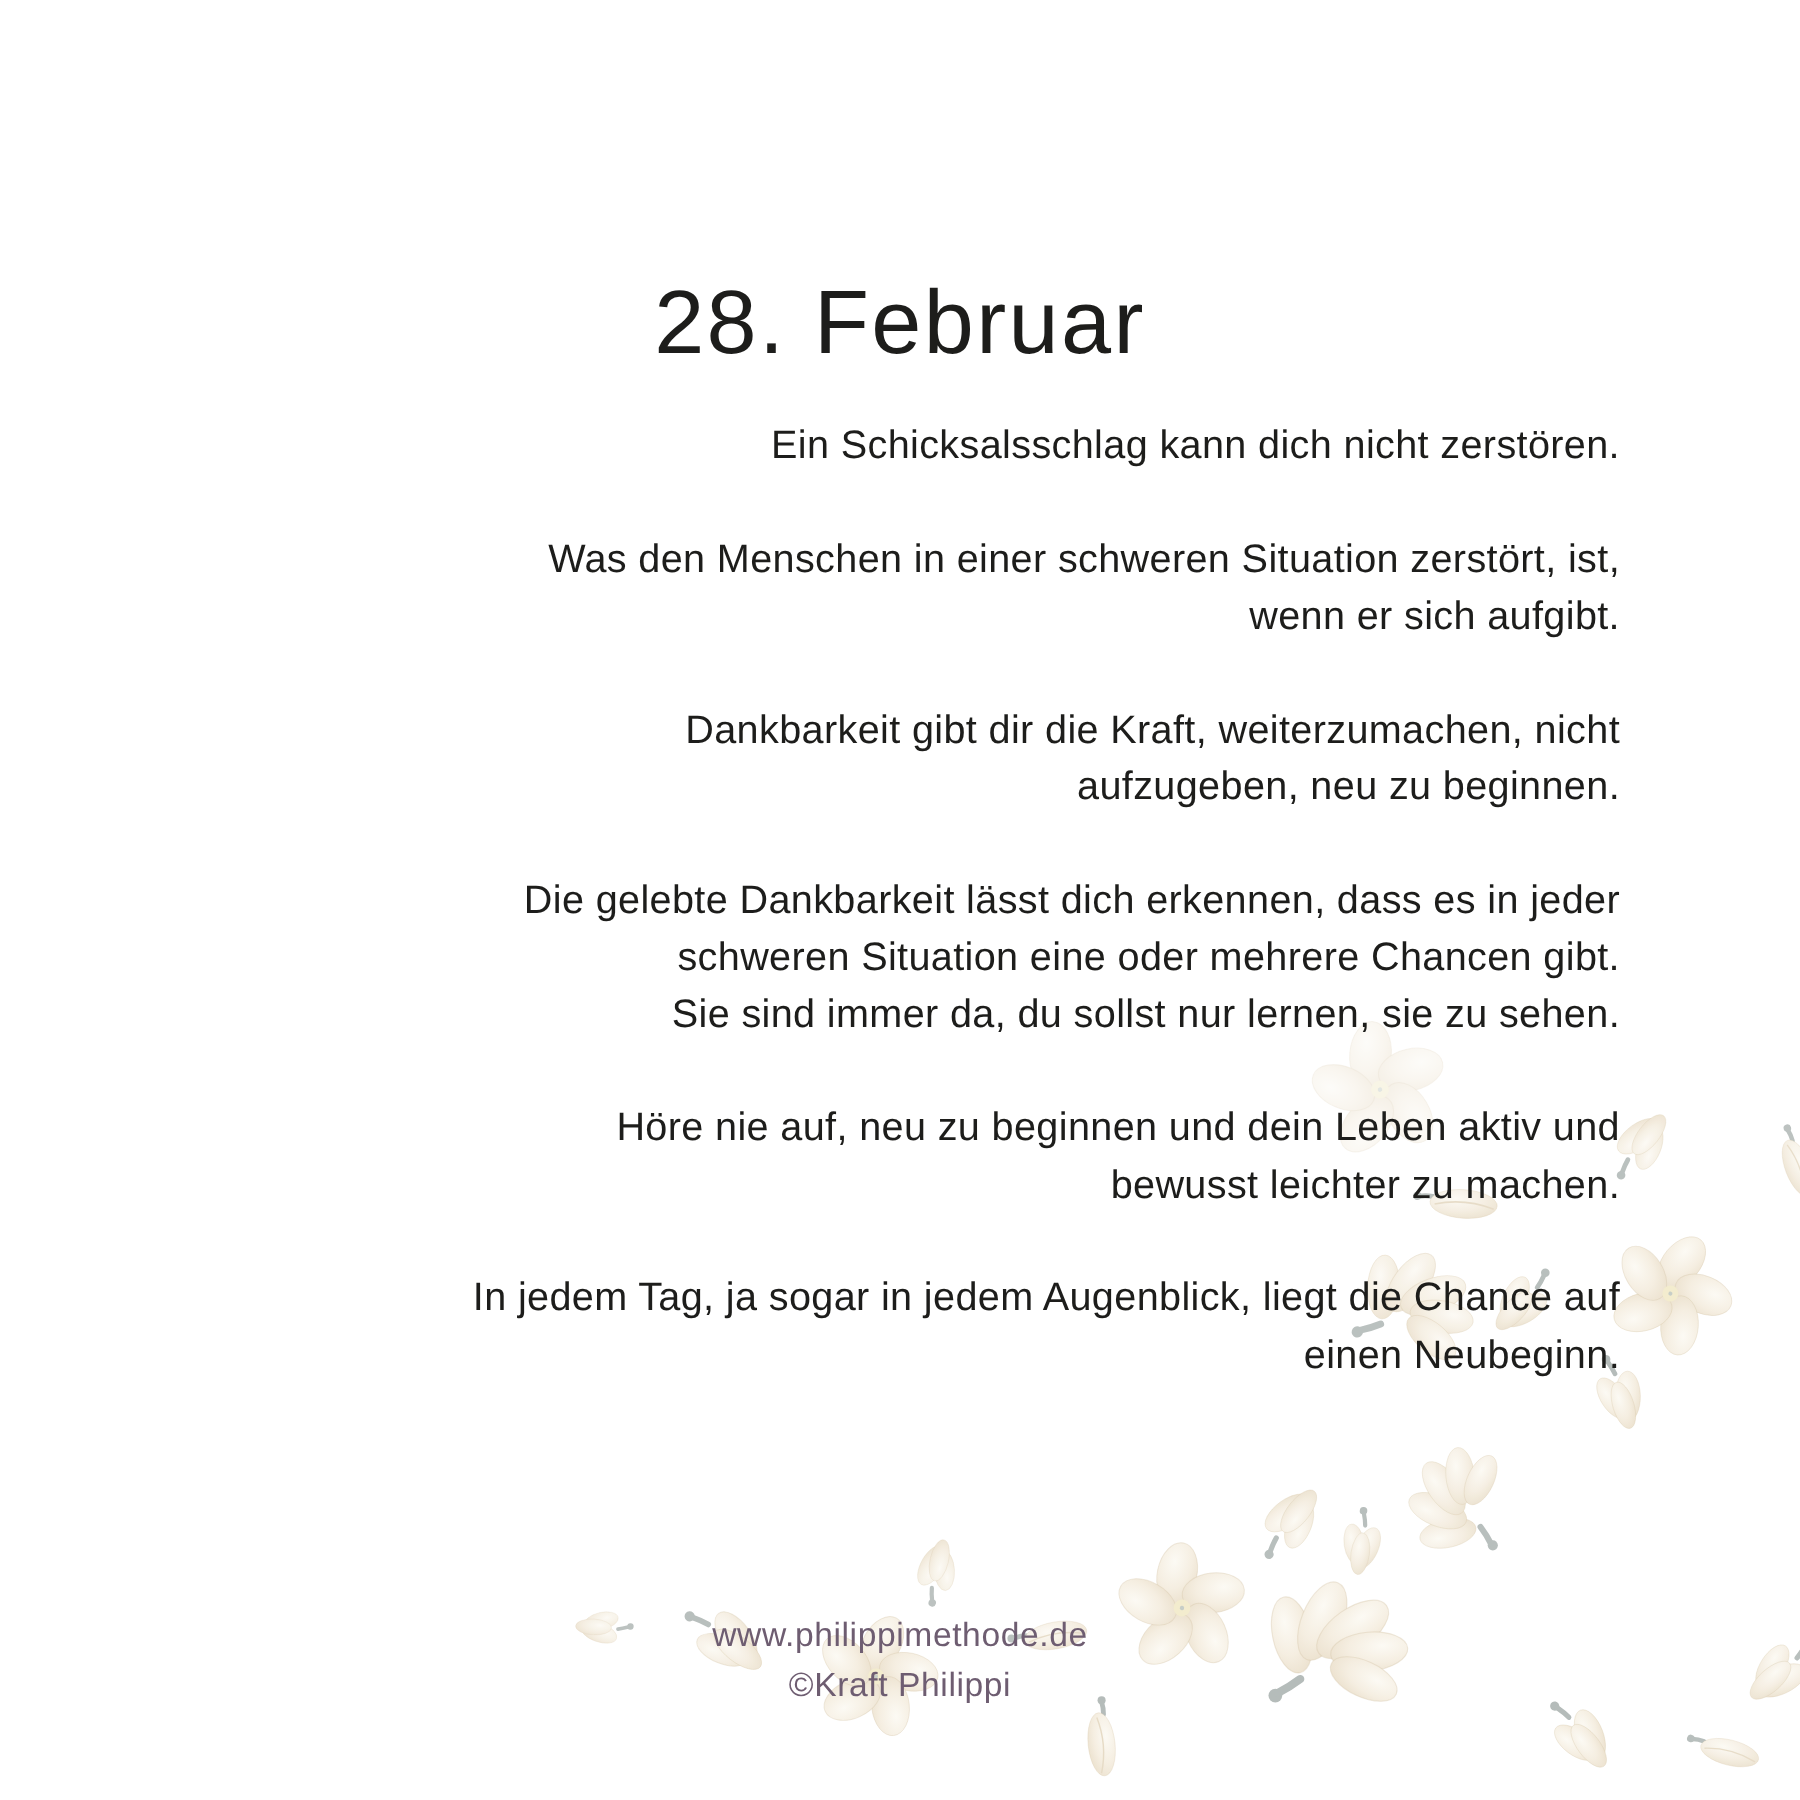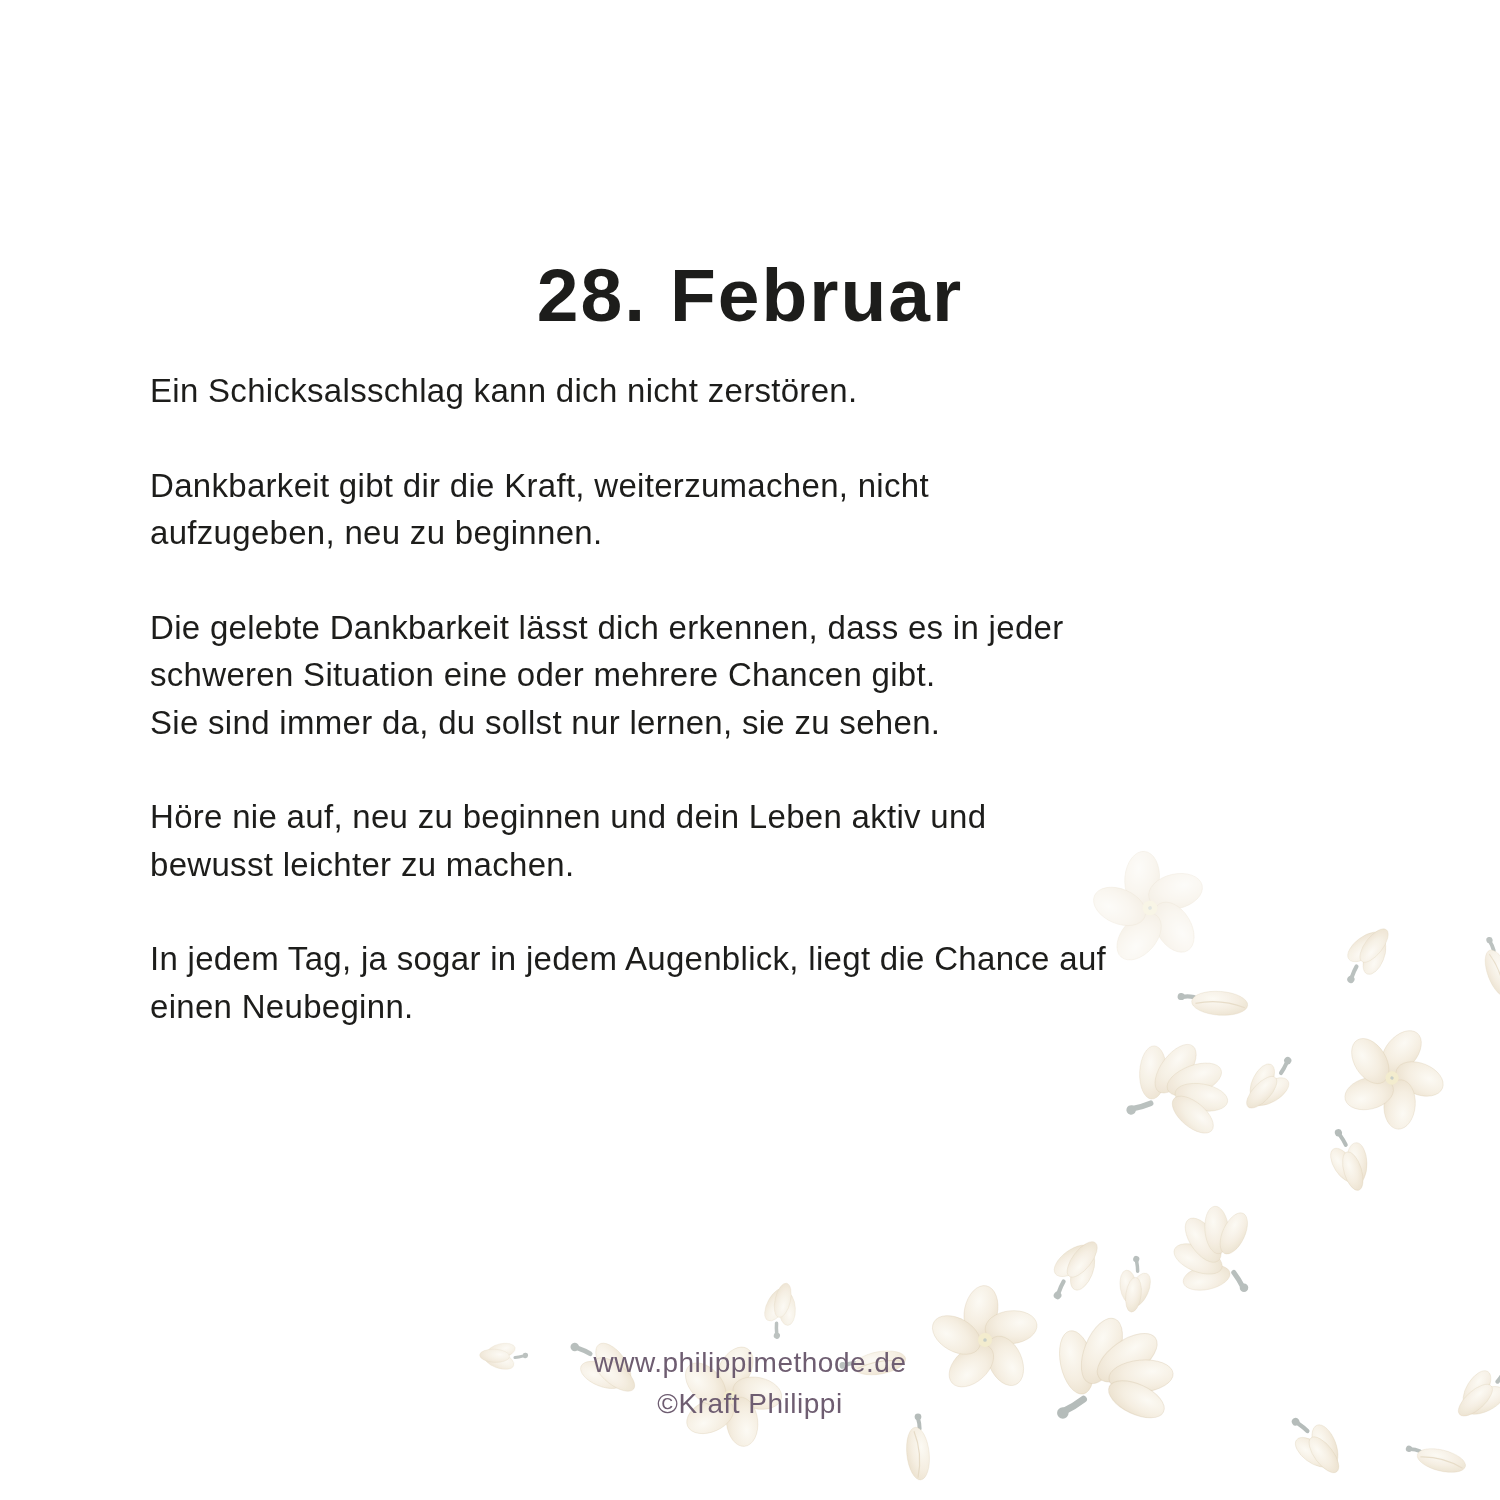--- a/index.html
+++ b/index.html
@@ -12,33 +12,32 @@
   }
   .flower-layer-svg{position:absolute;left:0;top:0;width:1500px;height:1500px;}
   .stem{stroke:var(--c-stem,#b5bcba);fill:none;stroke-linecap:round;}
   .stem-knob{fill:var(--c-stem,#b5bcba);}
   .petal-shape{fill:url(#gPetal);stroke:rgba(214,198,168,0.38);stroke-width:0.8;}
   .petal-vein{stroke:#e6dbc6;stroke-width:1.5;fill:none;}
   .flower-center{fill:var(--c-flower-center,#f3ecce);}
   .flower-dot{fill:#c7cec7;}
 
   .page-title{
-    position:absolute;top:202px;left:0;width:100%;
+    position:absolute;top:175px;left:0;width:100%;
     text-align:center;
-    font-size:75px;line-height:86px;font-weight:700;
+    font-size:75px;line-height:86px;font-weight:400;
     letter-spacing:2px;
     color:var(--c-text,#1d1d1b);
     z-index:2;
   }
   .quote-body{
     position:absolute;top:347px;left:50%;transform:translateX(-50%);
     width:1200px;
-    text-align:left;
+    text-align:right;
     z-index:2;
-    margin-top:20px;
   }
   .quote-body p{
     margin:0 0 47px 0;
     font-size:33px;line-height:47.5px;
     letter-spacing:0.3px;
     color:var(--c-text,#1d1d1b);
     white-space:pre-line;
   }
   .footer{
     position:absolute;top:1342px;left:0;width:100%;
@@ -131,20 +130,22 @@
         <use href="#fl-petal" transform="translate(1440,1460) rotate(20) scale(0.75)" opacity="0.95"></use>
         <use href="#fl-bud" transform="translate(1478,1398) rotate(50) scale(0.85)" opacity="0.95"></use>
         <use href="#fl-petal" transform="translate(1498,972) rotate(75) scale(0.75)" opacity="0.9"></use>
       </g>
   </svg>
 
   <h1 class="page-title">28. Februar</h1>
 
   <div class="quote-body">
       <p>Ein Schicksalsschlag kann dich nicht zerstören.</p>
+      <p>Was den Menschen in einer schweren Situation zerstört, ist,
+wenn er sich aufgibt.</p>
       <p>Dankbarkeit gibt dir die Kraft, weiterzumachen, nicht
 aufzugeben, neu zu beginnen.</p>
       <p>Die gelebte Dankbarkeit lässt dich erkennen, dass es in jeder
 schweren Situation eine oder mehrere Chancen gibt.
 Sie sind immer da, du sollst nur lernen, sie zu sehen.</p>
       <p>Höre nie auf, neu zu beginnen und dein Leben aktiv und
 bewusst leichter zu machen.</p>
       <p>In jedem Tag, ja sogar in jedem Augenblick, liegt die Chance auf
 einen Neubeginn.</p>
     </div>

